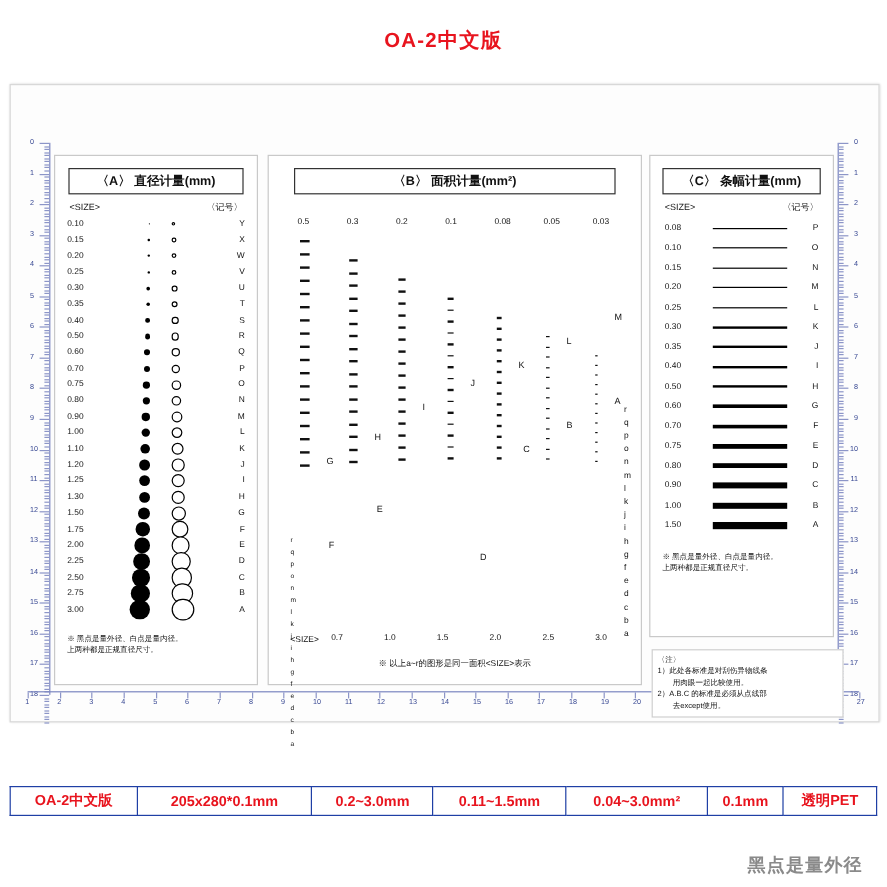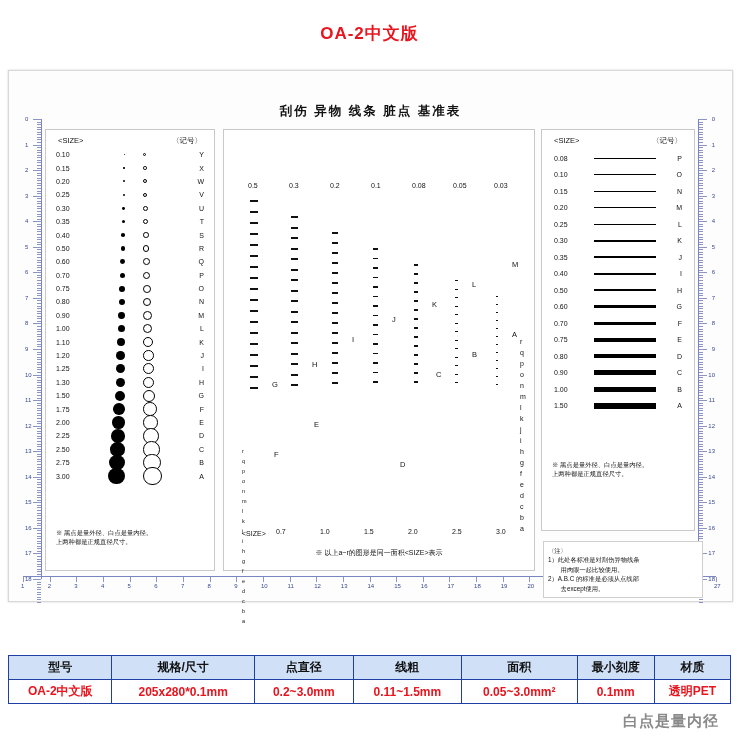--- a/index.html
+++ b/index.html
@@ -53,21 +53,20 @@
   table.spec th{background:#cfe0f7;color:#111;font-weight:bold;}
   table.spec td{color:#e8141e;font-weight:bold;background:#fff;}
   .wm{position:absolute;right:20px;bottom:8px;font-size:15px;color:#8a8a8a;font-weight:bold;letter-spacing:1px;}
 </style>
 </head>
 <body>
 
 <div class="title">OA-2中文版</div>
 
 <div class="card">
-  <div class="card-title">刮伤 异物 线条 脏点 基准表</div>
 
   <div class="ruler rl" id="ruler-left">
       <div class="rtick" style="top: -3px; left: 2px;">0</div>
       <div class="tickmark" style="top: 0px; height: 1px; width: 8px; right: 0px;"></div>
       <div class="tickmark" style="top: 2.55556px; height: 1px; width: 4px; right: 0px;"></div>
       <div class="tickmark" style="top: 5.11111px; height: 1px; width: 4px; right: 0px;"></div>
       <div class="tickmark" style="top: 7.66667px; height: 1px; width: 4px; right: 0px;"></div>
       <div class="tickmark" style="top: 10.2222px; height: 1px; width: 4px; right: 0px;"></div>
       <div class="tickmark" style="top: 12.7778px; height: 1px; width: 4px; right: 0px;"></div>
       <div class="tickmark" style="top: 15.3333px; height: 1px; width: 4px; right: 0px;"></div>
@@ -535,20 +534,21 @@
       <div class="tickmark" style="left: 613.038px; top: 0px; width: 1px; height: 5px;"></div>
       <div class="rtick" style="left: 637.692px; top: 6px;">25</div>
       <div class="tickmark" style="left: 639.692px; top: 0px; width: 1px; height: 5px;"></div>
       <div class="rtick" style="left: 664.346px; top: 6px;">26</div>
       <div class="tickmark" style="left: 666.346px; top: 0px; width: 1px; height: 5px;"></div>
       <div class="rtick" style="left: 691px; top: 6px;">27</div>
       <div class="tickmark" style="left: 693px; top: 0px; width: 1px; height: 5px;"></div>
     </div>
 
   <div class="panel pA">
+    <div class="phead">〈A〉 直径计量(mm)</div>
     <div class="subhead">
       <span>&lt;SIZE&gt;</span>
       <span>〈记号〉</span>
     </div>
     <div class="rowlist" id="a-rows">
         <div class="row">
           <span class="sz">0.10</span>
           <span class="dotwrap">
             <span class="dot" style="width: 1.2px; height: 1.2px;"></span>
             <span class="dotO" style="width: 1.2px; height: 1.2px;"></span>
@@ -746,20 +746,21 @@
             <span class="dotO" style="width: 16.6px; height: 16.6px;"></span>
           </span>
           <span class="code">A</span>
         </div>
       </div>
     <div class="note" style="left:10px;top:398px;width:150px;white-space:pre-line;">※ 黑点是量外径、白点是量内径。
 上两种都是正规直径尺寸。</div>
   </div>
 
   <div class="panel pB">
+    <div class="phead">〈B〉 面积计量(mm²)</div>
     <div id="b-body">
         <div class="bnum" style="left: 24px; top: 52px;">0.5</div>
         <div class="bseg" style="left: 26px; top: 70px; width: 8px; height: 2.4px;"></div>
         <div class="bseg" style="left: 26px; top: 81px; width: 8px; height: 2.4px;"></div>
         <div class="bseg" style="left: 26px; top: 92px; width: 8px; height: 2.4px;"></div>
         <div class="bseg" style="left: 26px; top: 103px; width: 8px; height: 2.4px;"></div>
         <div class="bseg" style="left: 26px; top: 114px; width: 8px; height: 2.4px;"></div>
         <div class="bseg" style="left: 26px; top: 125px; width: 8px; height: 2.4px;"></div>
         <div class="bseg" style="left: 26px; top: 136px; width: 8px; height: 2.4px;"></div>
         <div class="bseg" style="left: 26px; top: 147px; width: 8px; height: 2.4px;"></div>
@@ -920,20 +921,21 @@
         <div class="bnum" style="left: 140px; top: 398px;">1.5</div>
         <div class="bnum" style="left: 184px; top: 398px;">2.0</div>
         <div class="bnum" style="left: 228px; top: 398px;">2.5</div>
         <div class="bnum" style="left: 272px; top: 398px;">3.0</div>
       </div>
     <div class="bfoot" style="left:18px;top:400px;">&lt;SIZE&gt;</div>
     <div class="bfoot" style="left:0;top:418px;width:100%;text-align:center;">※ 以上a~r的图形是同一面积&lt;SIZE&gt;表示</div>
   </div>
 
   <div class="panel pC">
+    <div class="phead">〈C〉 条幅计量(mm)</div>
     <div class="subhead">
       <span>&lt;SIZE&gt;</span>
       <span>〈记号〉</span>
     </div>
     <div id="c-rows" style="margin-top:4px;">
         <div class="crow">
           <span class="csz">0.08</span>
           <span class="cline">
             <span class="cl" style="height: 0.6px;"></span>
           </span>
@@ -1050,34 +1052,25 @@
   </div>
   <div class="note" style="left:534px;top:470px;width:150px;white-space:pre-line;border:1px solid #cfcfcf;padding:4px;background:#fff;">〈注〉
 1）此处各标准是对刮伤异物线条
 　　用肉眼一起比较使用。
 2）A.B.C 的标准是必须从点线部
 　　去except使用。</div>
 </div>
 
 <table class="spec">
   <tbody>
-      <tr id="spec-head">
-        <th>型号</th>
-        <th>规格/尺寸</th>
-        <th>点直径</th>
-        <th>线粗</th>
-        <th>面积</th>
-        <th>最小刻度</th>
-        <th>材质</th>
-      </tr>
   <tr id="spec-body">
         <td>OA-2中文版</td>
         <td>205x280*0.1mm</td>
         <td>0.2~3.0mm</td>
         <td>0.11~1.5mm</td>
-        <td>0.05~3.0mm²</td>
+        <td>0.04~3.0mm²</td>
         <td>0.1mm</td>
         <td>透明PET</td>
       </tr>
 </tbody>
   </table>
 
-<div class="wm">白点是量内径</div>
+<div class="wm">黑点是量外径</div>
 
 </body></html>

